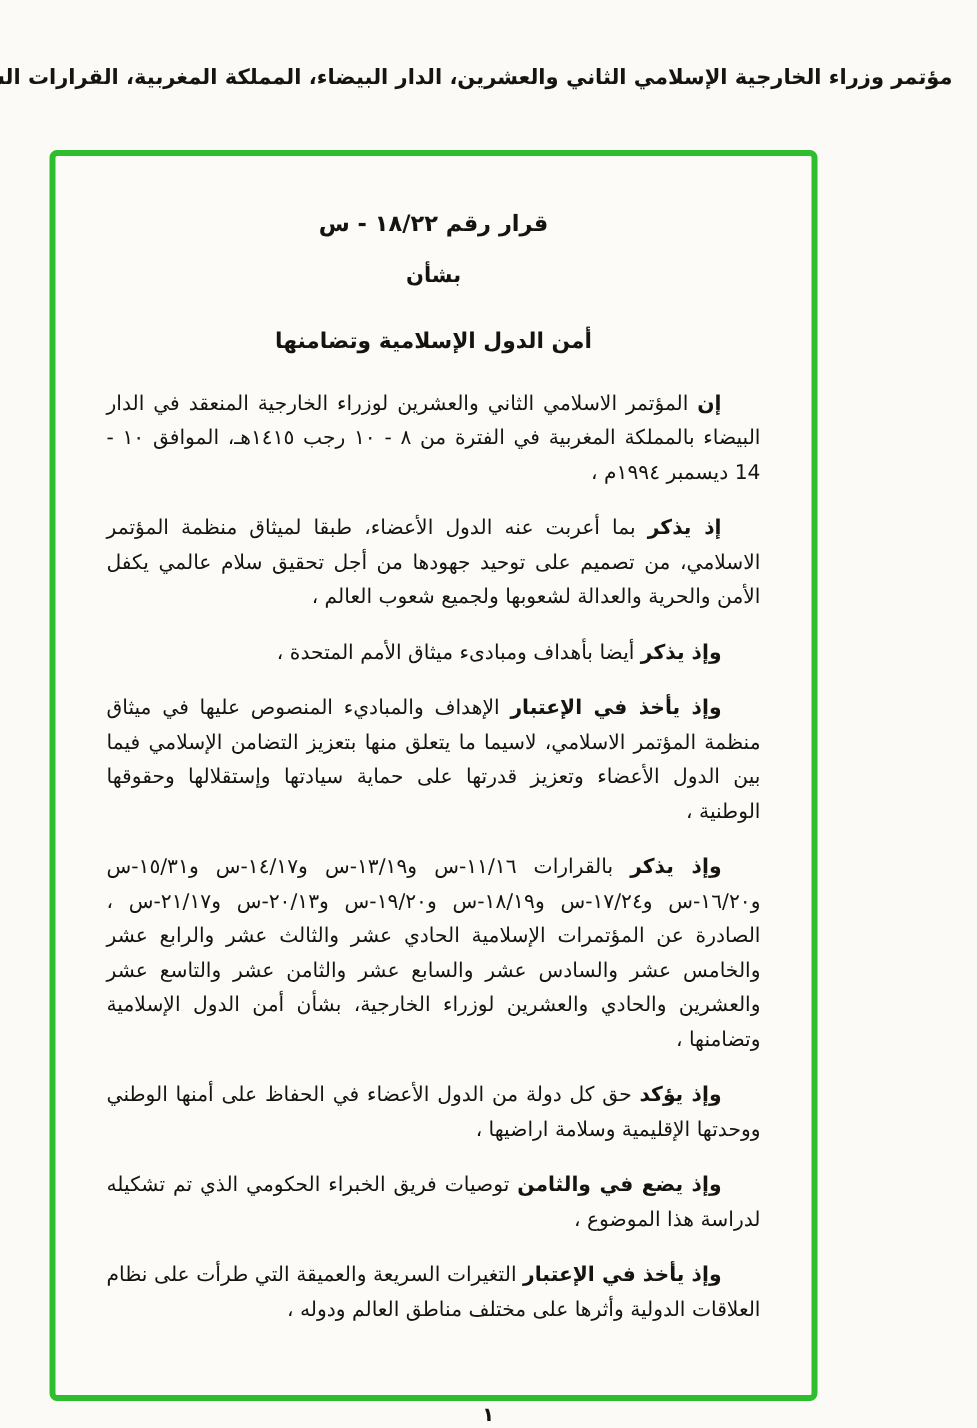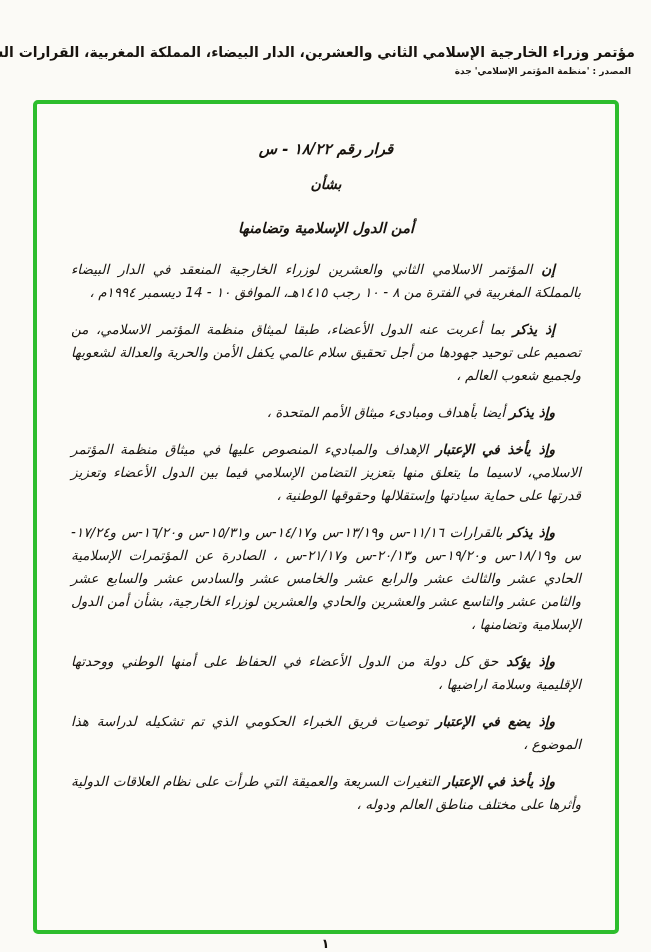--- a/index.html
+++ b/index.html
@@ -35,28 +35,27 @@
     font-weight: bold;
     text-align: right;
     margin-top: 6px;
     padding-right: 4px;
   }
   
   .frame {
     position: absolute;
     top: 100px;
     left: 33px;
-    width: 586px;
+    width: 512px;
     height: 834px;
     box-sizing: border-box;
     border: 4px solid #2dbd2d;
     border-radius: 5px;
     background: #fcfbf7;
     padding: 36px 34px 0 34px;
-    font-style: italic;
   }
   .title-block {
     text-align: center;
     margin-bottom: 22px;
   }
   .res-title {
     font-size: 15px;
     font-weight: bold;
     margin: 0 0 18px 0;
   }
@@ -89,35 +88,34 @@
     text-align: center;
     font-size: 13px;
     font-weight: bold;
   }
 </style>
 </head>
 <body>
 
 <div class="scan-header">
   <div class="line1">مؤتمر وزراء الخارجية الإسلامي الثاني والعشرين، الدار البيضاء، المملكة المغربية، القرارات السياسية، القرار الرقم ١٨/٢٢-س</div>
-  <div class="line2">المصدر : 'منظمة المؤتمر الإسلامي' جدة</div>
 </div>
 
 <div class="frame">
   <div class="title-block">
     <div class="res-title">قرار رقم ١٨/٢٢ - س</div>
     <div class="res-regarding">بشأن</div>
     <div class="res-subject">أمن الدول الإسلامية وتضامنها</div>
   </div>
 
   <div class="doc-body">
     <p class="para"><span class="lead">إن</span><span> المؤتمر الاسلامي الثاني والعشرين لوزراء الخارجية المنعقد في الدار البيضاء بالمملكة المغربية في الفترة من ٨ - ١٠ رجب ١٤١٥هـ، الموافق ١٠ - 14 ديسمبر ١٩٩٤م ،</span></p>
     <p class="para"><span class="lead">إذ يذكر</span><span> بما أعربت عنه الدول الأعضاء، طبقا لميثاق منظمة المؤتمر الاسلامي، من تصميم على توحيد جهودها من أجل تحقيق سلام عالمي يكفل الأمن والحرية والعدالة لشعوبها ولجميع شعوب العالم ،</span></p>
     <p class="para"><span class="lead">وإذ يذكر</span><span> أيضا بأهداف ومبادىء ميثاق الأمم المتحدة ،</span></p>
     <p class="para"><span class="lead">وإذ يأخذ في الإعتبار</span><span> الإهداف والمباديء المنصوص عليها في ميثاق منظمة المؤتمر الاسلامي، لاسيما ما يتعلق منها بتعزيز التضامن الإسلامي فيما بين الدول الأعضاء وتعزيز قدرتها على حماية سيادتها وإستقلالها وحقوقها الوطنية ،</span></p>
     <p class="para"><span class="lead">وإذ يذكر</span><span> بالقرارات ١١/١٦-س و١٣/١٩-س و١٤/١٧-س و١٥/٣١-س و١٦/٢٠-س و١٧/٢٤-س و١٨/١٩-س و١٩/٢٠-س و٢٠/١٣-س و٢١/١٧-س ، الصادرة عن المؤتمرات الإسلامية الحادي عشر والثالث عشر والرابع عشر والخامس عشر والسادس عشر والسابع عشر والثامن عشر والتاسع عشر والعشرين والحادي والعشرين لوزراء الخارجية، بشأن أمن الدول الإسلامية وتضامنها ،</span></p>
     <p class="para"><span class="lead">وإذ يؤكد</span><span> حق كل دولة من الدول الأعضاء في الحفاظ على أمنها الوطني ووحدتها الإقليمية وسلامة اراضيها ،</span></p>
-    <p class="para"><span class="lead">وإذ يضع في الإعتبار</span><span> توصيات فريق الخبراء الحكومي الذي تم تشكيله لدراسة هذا الموضوع ،</span></p>
+    <p class="para"><span class="lead">وإذ يضع في والثامن</span><span> توصيات فريق الخبراء الحكومي الذي تم تشكيله لدراسة هذا الموضوع ،</span></p>
     <p class="para"><span class="lead">وإذ يأخذ في الإعتبار</span><span> التغيرات السريعة والعميقة التي طرأت على نظام العلاقات الدولية وأثرها على مختلف مناطق العالم ودوله ،</span></p>
   </div>
 </div>
 
 <div class="page-number">١</div>
 
 </body></html>

